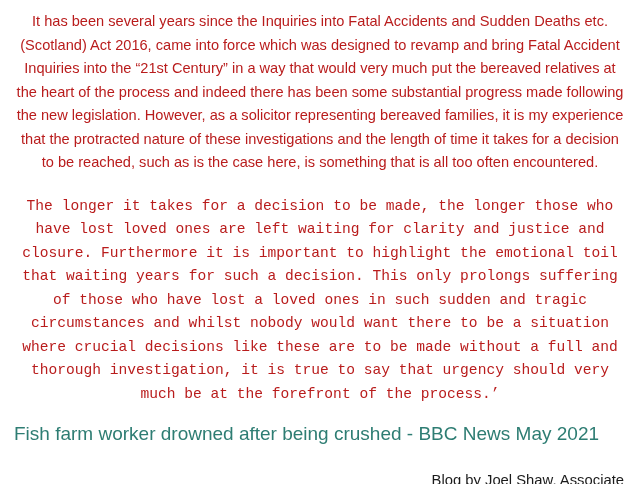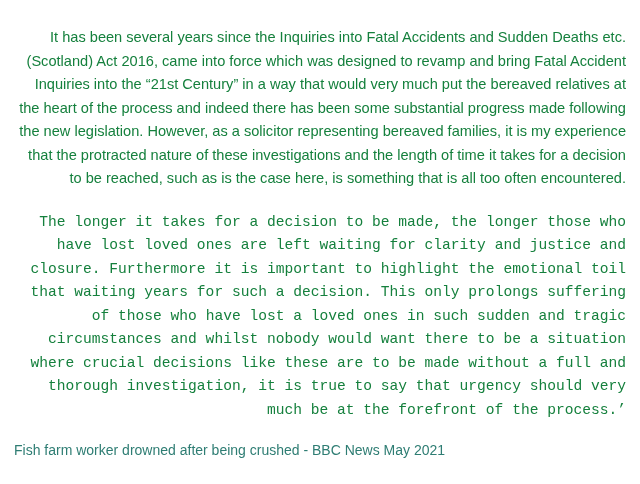--- a/index.html
+++ b/index.html
@@ -14,33 +14,33 @@
     color: #1a1a1a;
     overflow: hidden;
   }
   .page {
     box-sizing: border-box;
     width: 640px;
     height: 484px;
     padding: 10px 14px 0 14px;
   }
   p.body-para {
-    margin: 16px 0 20px 0;
+    margin: 0 0 20px 0;
     font-size: 14.6px;
     line-height: 23.5px;
-    color: #15803d;
-    text-align: right;
+    color: #b91c1c;
+    text-align: center;
   }
   p.body-para:last-of-type {
     margin-bottom: 18px;
     font-family: Liberation Mono, monospace;
   }
   .link-line {
-    margin: 0 0 20px 0;
-    font-size: 14px;
+    margin: 0 0 26px 0;
+    font-size: 19px;
     line-height: 20px;
   }
   a.article-link {
     color: #2e7d73;
     text-decoration: none;
   }
   .byline {
     text-align: right;
     font-size: 14.8px;
     line-height: 20px;

